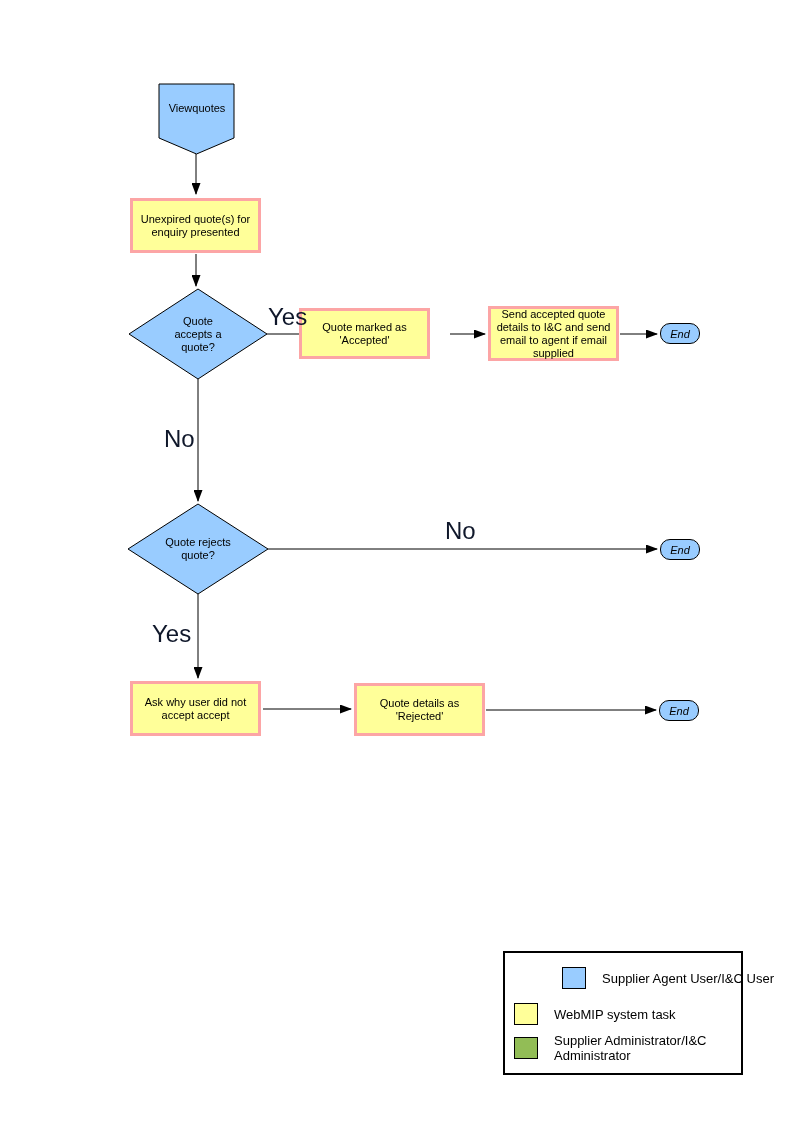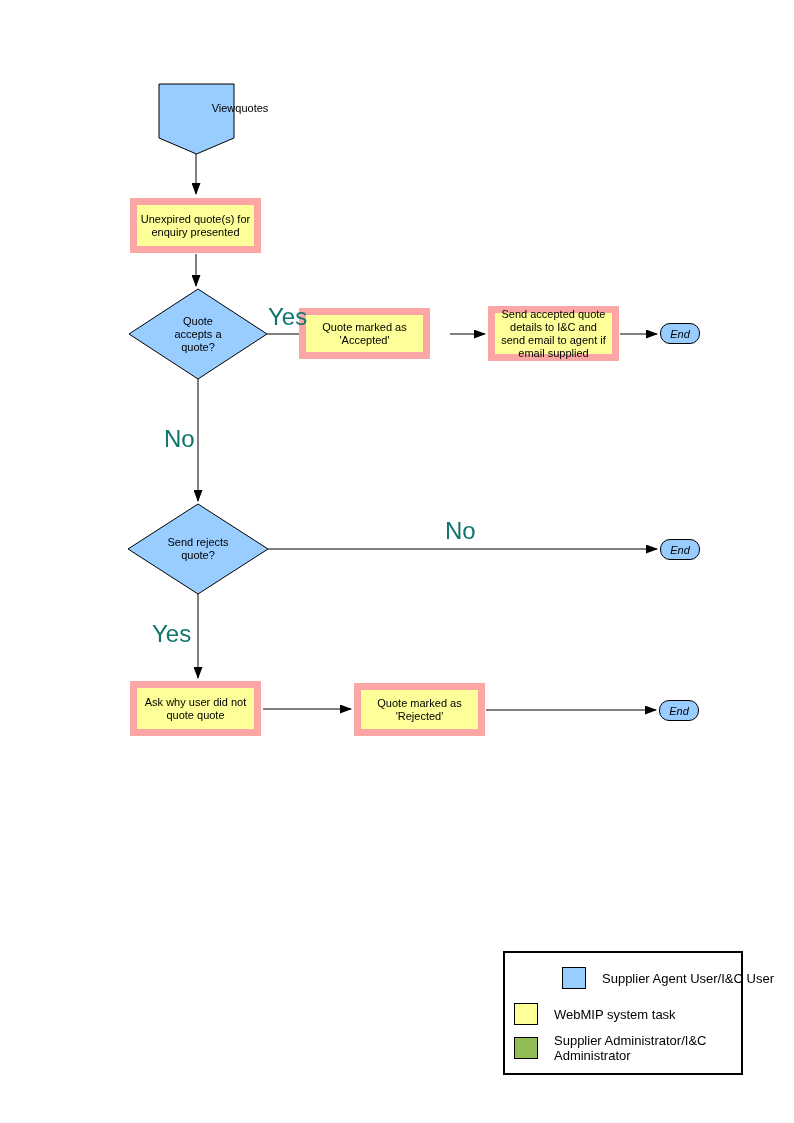--- a/index.html
+++ b/index.html
@@ -28,21 +28,21 @@
     align-items: center;
     justify-content: center;
     text-align: center;
     font-size: 11px;
     line-height: 13px;
     color: #000000;
   }
   .process {
     position: absolute;
     background: #FFFF99;
-    border: 7px solid #fca5a5;
+    border: 3px solid #fca5a5;
     display: flex;
     align-items: center;
     justify-content: center;
     text-align: center;
     font-size: 11px;
     line-height: 13px;
     color: #000000;
     padding: 2px 3px;
     box-sizing: border-box;
   }
@@ -58,21 +58,21 @@
     justify-content: center;
     font-size: 11px;
     color: #000000;
     box-sizing: border-box;
     font-style: italic;
   }
   .edge-label {
     position: absolute;
     font-size: 24px;
     line-height: 26px;
-    color: #0f766e;
+    color: #0f172a;
     white-space: nowrap;
   }
   .legend {
     position: absolute;
     left: 503px;
     top: 951px;
     width: 240px;
     height: 124px;
     border: 2px solid #000000;
     background: #ffffff;
@@ -125,35 +125,35 @@
     <line class="connector" x1="267" y1="334" x2="313" y2="334" marker-end="url(#arrow)"></line>
     <line class="connector" x1="450" y1="334" x2="485" y2="334" marker-end="url(#arrow)"></line>
     <line class="connector" x1="620" y1="334" x2="657" y2="334" marker-end="url(#arrow)"></line>
     <line class="connector" x1="198" y1="379" x2="198" y2="501" marker-end="url(#arrow)"></line>
     <line class="connector" x1="268" y1="549" x2="657" y2="549" marker-end="url(#arrow)"></line>
     <line class="connector" x1="198" y1="594" x2="198" y2="678" marker-end="url(#arrow)"></line>
     <line class="connector" x1="263" y1="709" x2="351" y2="709" marker-end="url(#arrow)"></line>
     <line class="connector" x1="486" y1="710" x2="656" y2="710" marker-end="url(#arrow)"></line>
   </svg>
 
-  <div class="node-label" style="left:159px; top:86px; width:76px; height:44px;margin-left:43px;">Viewquotes</div>
+  <div class="node-label" style="left:159px; top:86px; width:76px; height:44px;">Viewquotes</div>
 
   <div class="node-label" style="left:163px; top:310px; width:70px; height:48px;">Quote accepts a quote?</div>
 
-  <div class="node-label" style="left:163px; top:525px; width:70px; height:48px;">Send rejects quote?</div>
+  <div class="node-label" style="left:163px; top:525px; width:70px; height:48px;">Quote rejects quote?</div>
 
   <div class="process" style="left:130px; top:198px; width:131px; height:55px;">Unexpired quote(s) for enquiry presented</div>
 
   <div class="process" style="left:299px; top:308px; width:131px; height:51px;">Quote marked as 'Accepted'</div>
 
   <div class="process" style="left:488px; top:306px; width:131px; height:55px;">Send accepted quote details to I&amp;C and send email to agent if email supplied</div>
 
-  <div class="process" style="left:130px; top:681px; width:131px; height:55px;">Ask why user did not quote quote</div>
+  <div class="process" style="left:130px; top:681px; width:131px; height:55px;">Ask why user did not accept accept</div>
 
-  <div class="process" style="left:354px; top:683px; width:131px; height:53px;">Quote marked as 'Rejected'</div>
+  <div class="process" style="left:354px; top:683px; width:131px; height:53px;">Quote details as 'Rejected'</div>
 
   <div class="terminator" style="left:660px; top:323px;">End</div>
   <div class="terminator" style="left:660px; top:539px;">End</div>
   <div class="terminator" style="left:659px; top:700px;">End</div>
 
   <div class="edge-label" style="left:268px; top:304px;">Yes</div>
   <div class="edge-label" style="left:164px; top:426px;">No</div>
   <div class="edge-label" style="left:445px; top:518px;">No</div>
   <div class="edge-label" style="left:152px; top:621px;">Yes</div>
 

